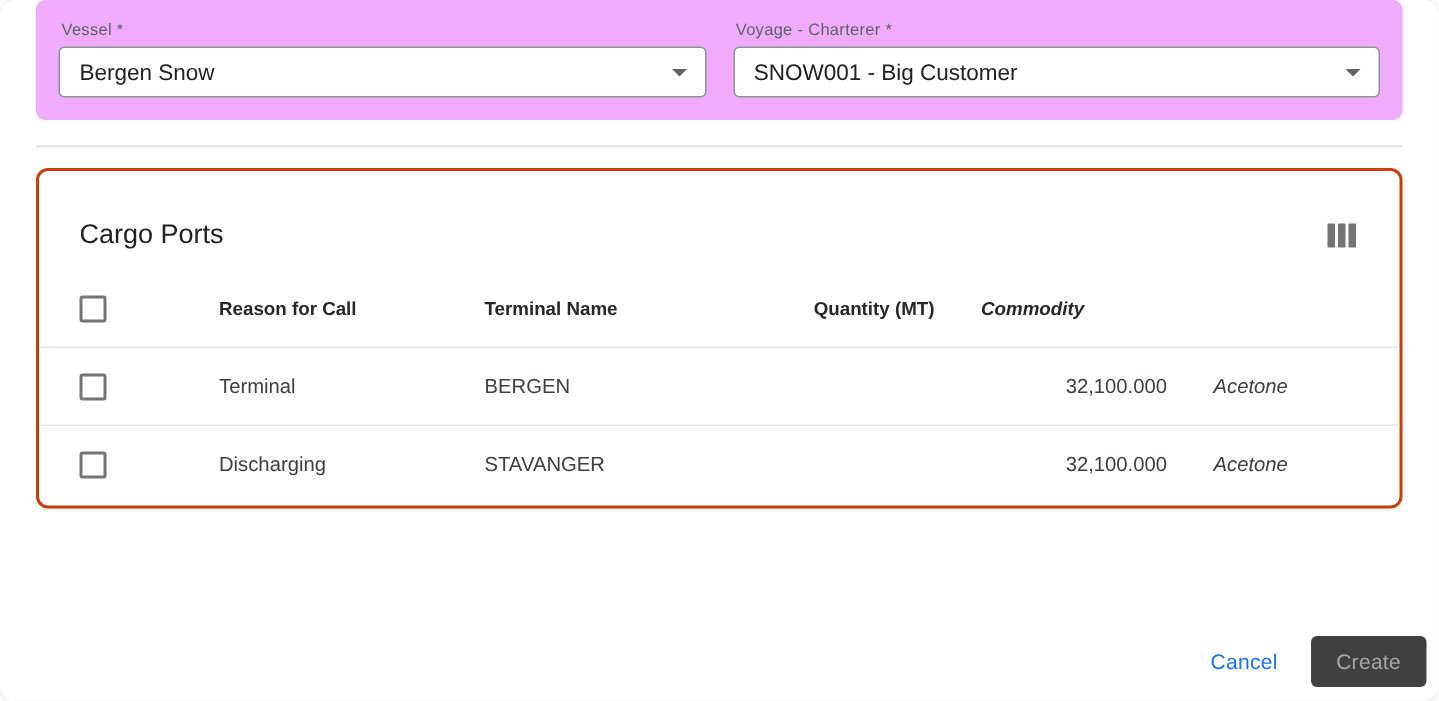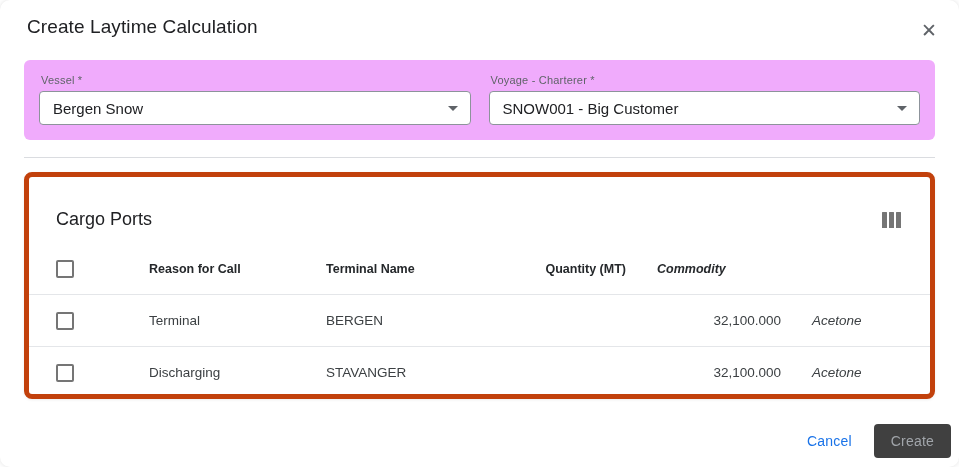--- a/index.html
+++ b/index.html
@@ -64,21 +64,21 @@
     margin-left: 10px;
   }
 
   
   .divider { margin: 17px 24px 0 24px; height: 1px; background: #dadce0; }
 
   
   .card {
     margin: 14px 24px 0 24px;
     height: 227px;
-    border: 5px solid #c2410c;
+    border: 2px solid #c2410c;
     border-radius: 8px;
     background: #fff;
     box-shadow: 0 1px 3px rgba(0,0,0,0.07);
     overflow: hidden;
   }
   .card-head {
     display: flex; align-items: center; justify-content: space-between;
     padding: 19px 27px 0 27px;
     height: 66px;
   }
@@ -130,24 +130,20 @@
     margin-bottom: 1px;
     font-family: inherit; letter-spacing: .2px;
     cursor: default;
   }
 </style>
 </head>
 <body>
 
 <div class="modal">
 
-  <div class="dlg-header">
-    <div class="dlg-title">Create Laytime Calculation</div>
-    <button class="close-btn">✕</button>
-  </div>
 
   <div class="form-panel">
     <div class="field">
       <div class="field-label">Vessel *</div>
       <div class="select-box">
         <span>Bergen Snow</span>
         <span class="caret"></span>
       </div>
     </div>
     <div class="field">

